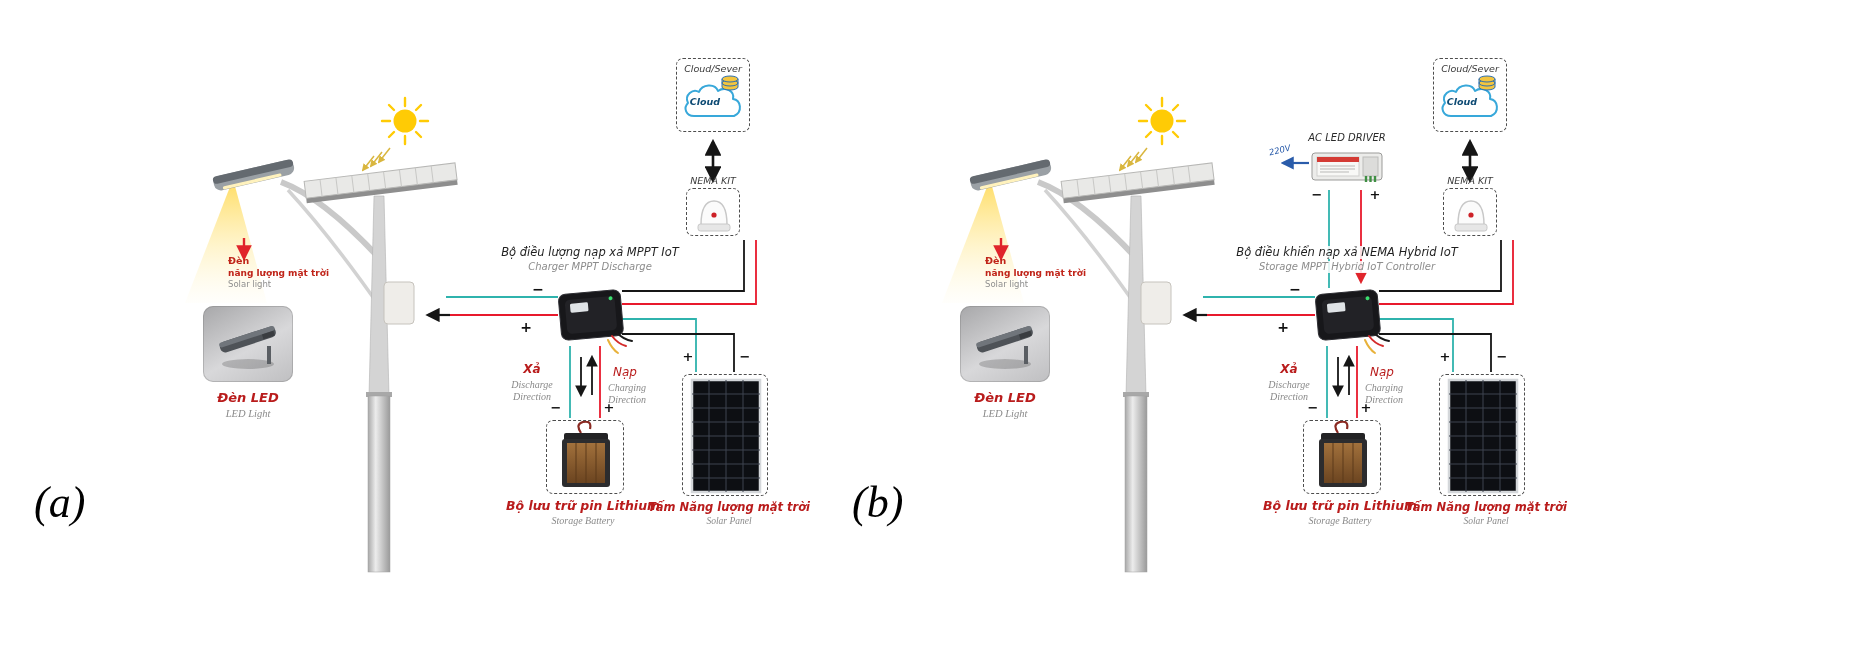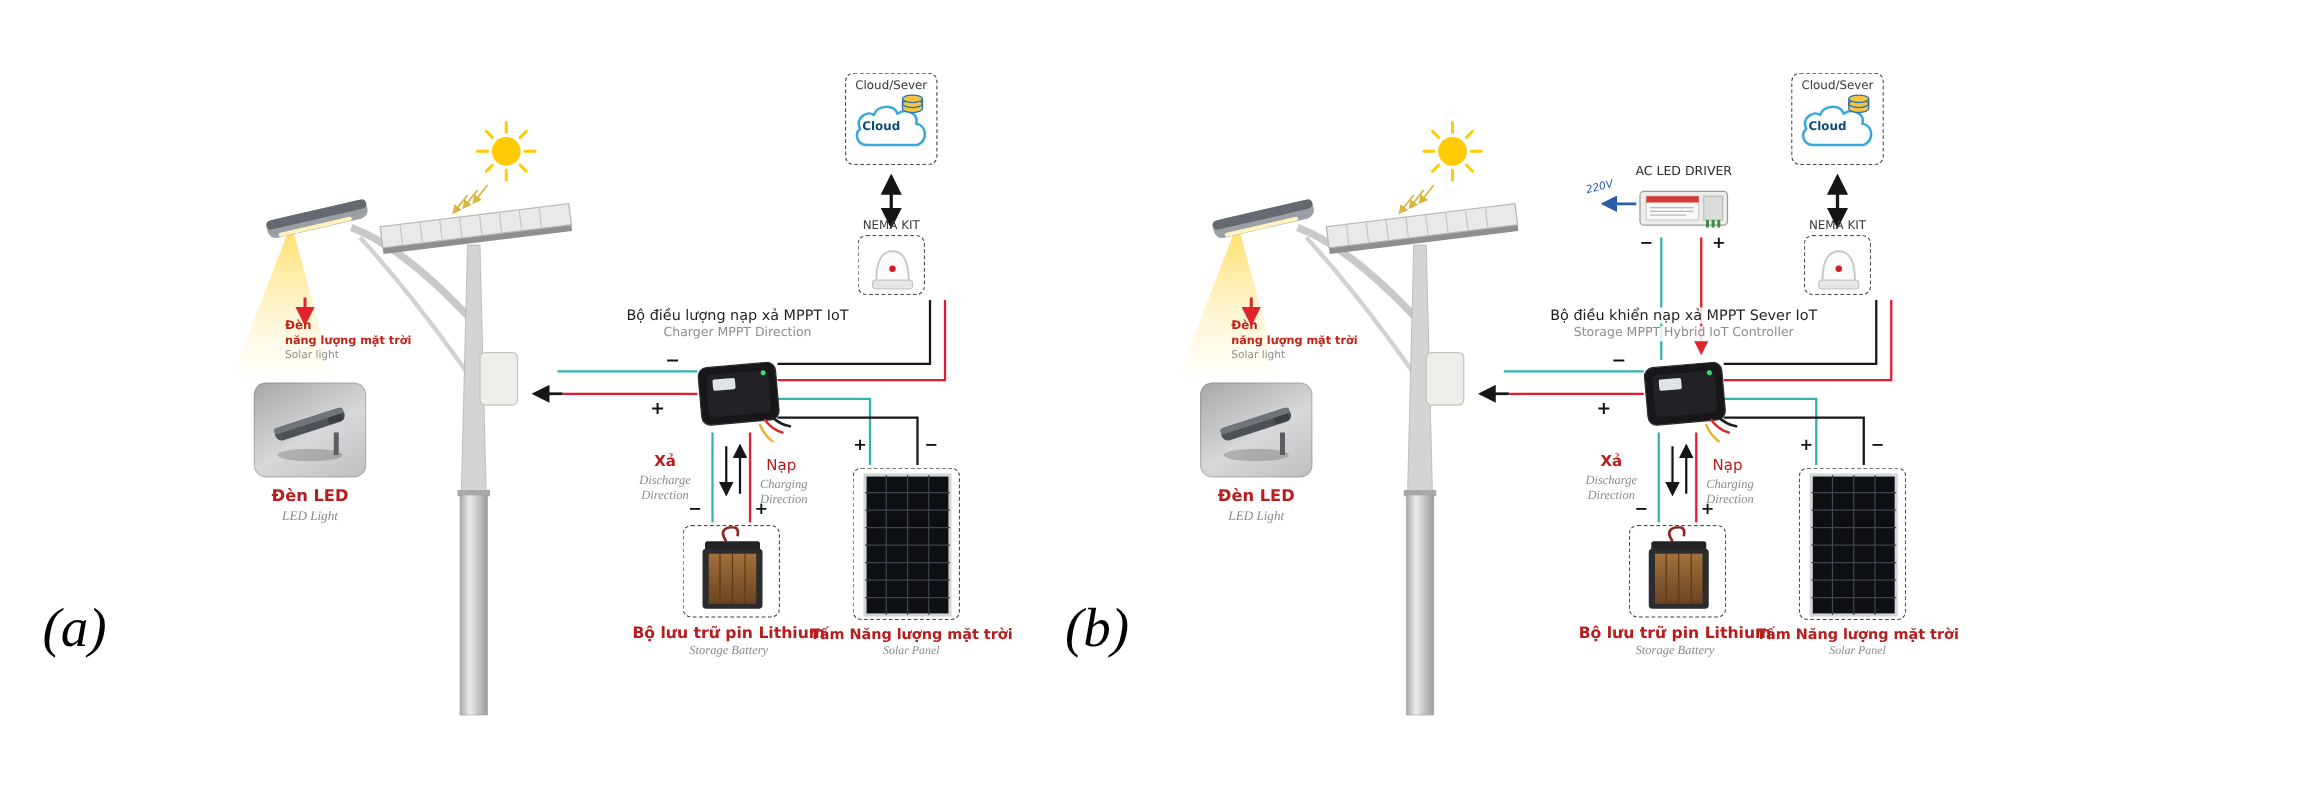--- a/index.html
+++ b/index.html
@@ -2,21 +2,21 @@
 <html><head>
 <meta charset="utf-8">
 <style>
   * { margin:0; padding:0; box-sizing:border-box; }
   html,body { width:1859px; height:649px; background:#ffffff; overflow:hidden; }
   body { font-family:"DejaVu Sans","Liberation Sans",sans-serif; }
   .canvas { position:relative; width:1859px; height:649px; background:#fff; }
   .panel { position:absolute; top:0; width:930px; height:649px; }
   .art { position:absolute; left:0; top:0; }
   .t { position:absolute; white-space:nowrap; color:#b91c1c; line-height:1.15; }
-  .c { transform:translateX(-50%); }
+  .c { transform:translateX(-50%);font-style:italic; }
   .b { font-weight:bold; }
   .i { font-style:italic; }
   .grey { color:#8a8a8a;font-family:Liberation Serif, serif; }
   .dash { position:absolute; border:1.5px dashed #4d4d4d; border-radius:7px; background:#fff; }
   .sign { font-weight:bold; font-size:14px; color:#111; }
   .ledphoto { position:absolute; border-radius:10px;
               background:linear-gradient(150deg,#a7a7a9 0%,#d8d8da 55%,#bfbfc1 100%);
               box-shadow:inset 0 0 0 1px rgba(120,120,120,0.35); }
   .driverbox { position:absolute; }
   .caption { font-family:"Liberation Serif","DejaVu Serif",serif; font-style:italic; font-size:44px; color:#000; }
@@ -243,21 +243,21 @@
 
     <div class="t c b" style="left:248px; top:391px; font-size:13px">Đèn LED</div>
     <div class="t c i grey" style="left:248px; top:408px; font-size:10.5px">LED Light</div>
 
     <div class="t c" style="left:713px; top:64px; font-size:9.5px; color:#3a3a3a">Cloud/Sever</div>
     <div class="t c b" style="left:705px; top:97px; font-size:9.5px; color:#0d4a73">Cloud</div>
 
     <div class="t c" style="left:713px; top:176px; font-size:9.5px; color:#3a3a3a">NEMA KIT</div>
 
     <div class="t c" style="left:590px; top:246px; font-size:11.5px; color:#1f1f1f">Bộ điều lượng nạp xả MPPT IoT</div>
-    <div class="t c" style="left:590px; top:261px; font-size:10px; color:#8c8c8c">Charger MPPT Direction</div>
+    <div class="t c" style="left:590px; top:261px; font-size:10px; color:#8c8c8c">Charger MPPT Discharge</div>
 
     <div class="t c sign" style="left:538px; top:281px">−</div>
     <div class="t c sign" style="left:526px; top:319px">+</div>
 
     <div class="t c b" style="left:532px; top:363px; font-size:12px">Xả</div>
     <div class="t c i grey" style="left:532px; top:379px; font-size:10px">Discharge</div>
     <div class="t c i grey" style="left:532px; top:391px; font-size:10px">Direction</div>
     <div class="t c sign" style="left:556px; top:401px; font-size:13px">−</div>
 
     <div class="t c" style="left:625px; top:366px; font-size:12px">Nạp</div>
@@ -347,21 +347,21 @@
     <div class="t" style="left:228px; top:280px; font-size:8.5px; color:#8f8f8f">Solar light</div>
 
     <div class="t c b" style="left:248px; top:391px; font-size:13px">Đèn LED</div>
     <div class="t c i grey" style="left:248px; top:408px; font-size:10.5px">LED Light</div>
 
     <div class="t c" style="left:713px; top:64px; font-size:9.5px; color:#3a3a3a">Cloud/Sever</div>
     <div class="t c b" style="left:705px; top:97px; font-size:9.5px; color:#0d4a73">Cloud</div>
 
     <div class="t c" style="left:713px; top:176px; font-size:9.5px; color:#3a3a3a">NEMA KIT</div>
 
-    <div class="t c" style="left:590px; top:246px; font-size:11.5px; color:#1f1f1f; background:rgba(255,255,255,0.85); padding:0 2px">Bộ điều khiển nạp xả MPPT Sever IoT</div>
+    <div class="t c" style="left:590px; top:246px; font-size:11.5px; color:#1f1f1f; background:rgba(255,255,255,0.85); padding:0 2px">Bộ điều khiển nạp xả NEMA Hybrid IoT</div>
     <div class="t c" style="left:590px; top:261px; font-size:10px; color:#8c8c8c; background:rgba(255,255,255,0.85); padding:0 2px">Storage MPPT Hybrid IoT Controller</div>
 
     <div class="t c sign" style="left:538px; top:281px">−</div>
     <div class="t c sign" style="left:526px; top:319px">+</div>
 
     <div class="t c b" style="left:532px; top:363px; font-size:12px">Xả</div>
     <div class="t c i grey" style="left:532px; top:379px; font-size:10px">Discharge</div>
     <div class="t c i grey" style="left:532px; top:391px; font-size:10px">Direction</div>
     <div class="t c sign" style="left:556px; top:401px; font-size:13px">−</div>
 

